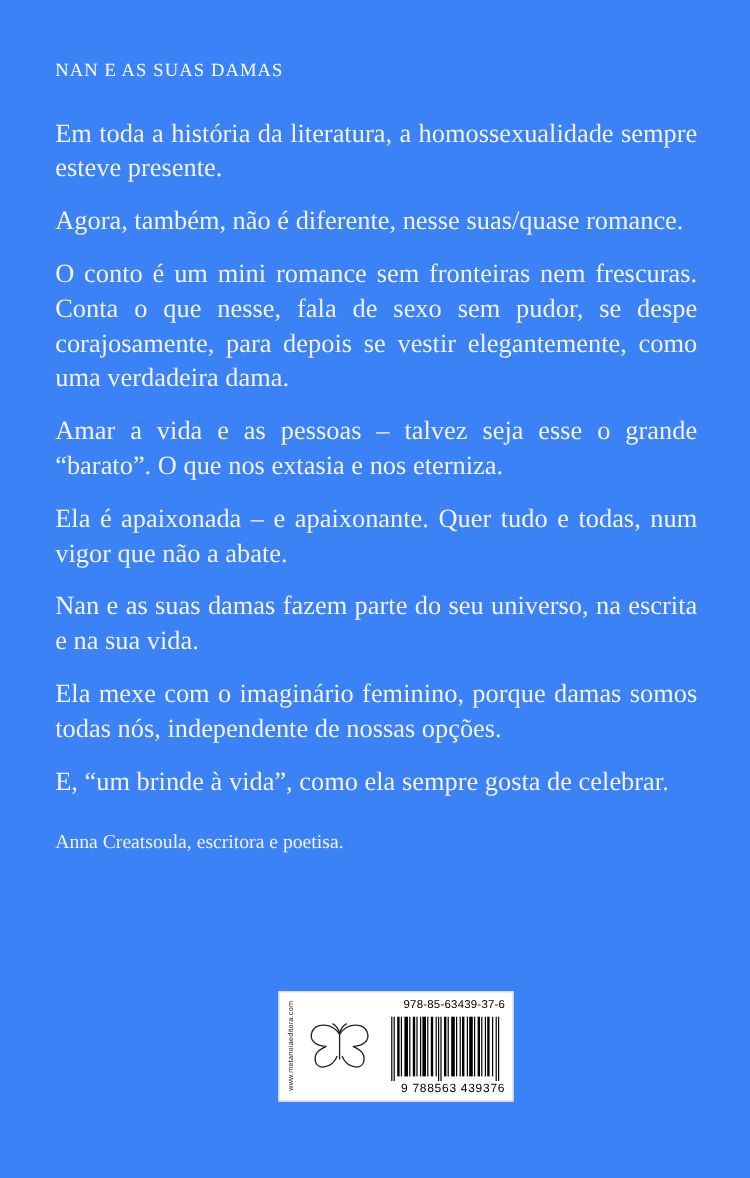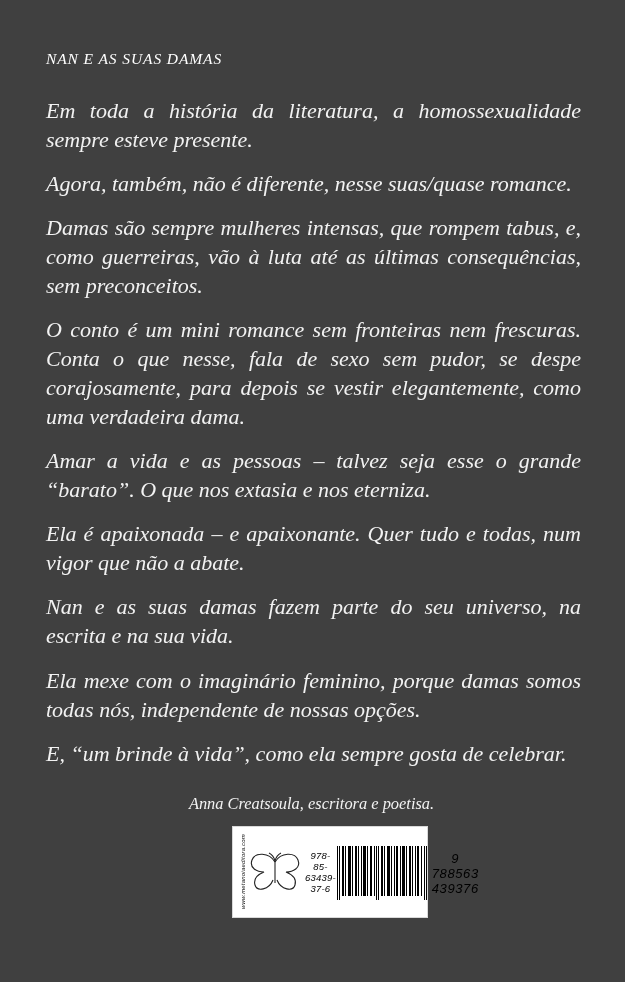--- a/index.html
+++ b/index.html
@@ -11,24 +11,23 @@
     width: 625px;
     height: 982px;
     overflow: hidden;
     font-family: "Liberation Serif", serif;
     color: #ffffff;
   }
   .page {
     position: relative;
     width: 625px;
     height: 982px;
-    background: #404040;
+    background: #3b82f6;
     box-sizing: border-box;
     padding: 40px 44px 0 46px;
-    font-style: italic;
   }
   .title {
     font-family: "Liberation Serif", serif;
     font-size: 15.5px;
     letter-spacing: 0.9px;
     color: #ffffff;
     margin: 10px 0 28px 0;
     font-weight: normal;
   }
   .body-copy p {
@@ -36,21 +35,21 @@
     line-height: 1.32;
     text-align: justify;
     margin: 0 0 15px 0;
     color: #f2f2f2;
     hyphens: manual;
   }
   .body-copy p:last-child {
     margin-bottom: 0;
   }
   .signature {
-    text-align: center;
+    text-align: left;
     font-size: 16.4px;
     color: #f2f2f2;
     margin-top: 26px;
     padding-right: 4px;
   }
   .isbn-block {
     position: absolute;
     left: 232px;
     top: 826px;
     width: 196px;
@@ -82,57 +81,57 @@
   }
   .butterfly {
     flex: 1;
     display: flex;
     align-items: center;
     justify-content: center;
   }
   .isbn-right {
     flex: 1;
     display: flex;
-    align-items: center;
+    flex-direction: column;
+    align-items: flex-end;
     padding-left: 2px;
   }
   .isbn-number {
     font-family: "Liberation Sans", sans-serif;
     font-size: 9.5px;
     color: #000000;
     text-align: center;
     letter-spacing: 0.2px;
     margin-bottom: 2px;
   }
   .barcode {
     flex: 1;
     display: flex;
     align-items: flex-end;
     justify-content: center;
   }
   .barcode-digits {
     font-family: "Liberation Sans", sans-serif;
-    font-size: 13px;
+    font-size: 10px;
     color: #000000;
     text-align: center;
     letter-spacing: 0.6px;
     margin-top: 1px;
   }
 </style>
 </head>
 <body>
 
 <div class="page">
 
   <h1 class="title">NAN E AS SUAS DAMAS</h1>
 
   <div class="body-copy">
     <p>Em toda a história da literatura, a homossexualidade sempre esteve presente.</p>
     <p>Agora, também, não é diferente, nesse suas/quase romance.</p>
-    <p> Damas são sempre mulheres intensas, que rompem tabus, e, como guerreiras, vão à luta até as últimas consequências, sem preconceitos.</p>
     <p>O conto é um mini romance sem fronteiras nem frescuras. Conta o que nesse, fala de sexo sem pudor, se despe corajosamente, para depois se vestir elegantemente, como uma verdadeira dama.</p>
     <p>Amar a vida e as pessoas – talvez seja esse o grande “barato”. O que nos extasia e nos eterniza.</p>
     <p>Ela é apaixonada – e apaixonante. Quer tudo e todas, num vigor que não a abate.</p>
     <p>Nan e as suas damas fazem parte do seu universo, na escrita e na sua vida.</p>
     <p>Ela mexe com o imaginário feminino, porque damas somos todas nós, independente de nossas opções.</p>
     <p>E, “um brinde à vida”, como ela sempre gosta de celebrar.</p>
   </div>
 
   <div class="signature">Anna Creatsoula, escritora e poetisa.</div>
 

